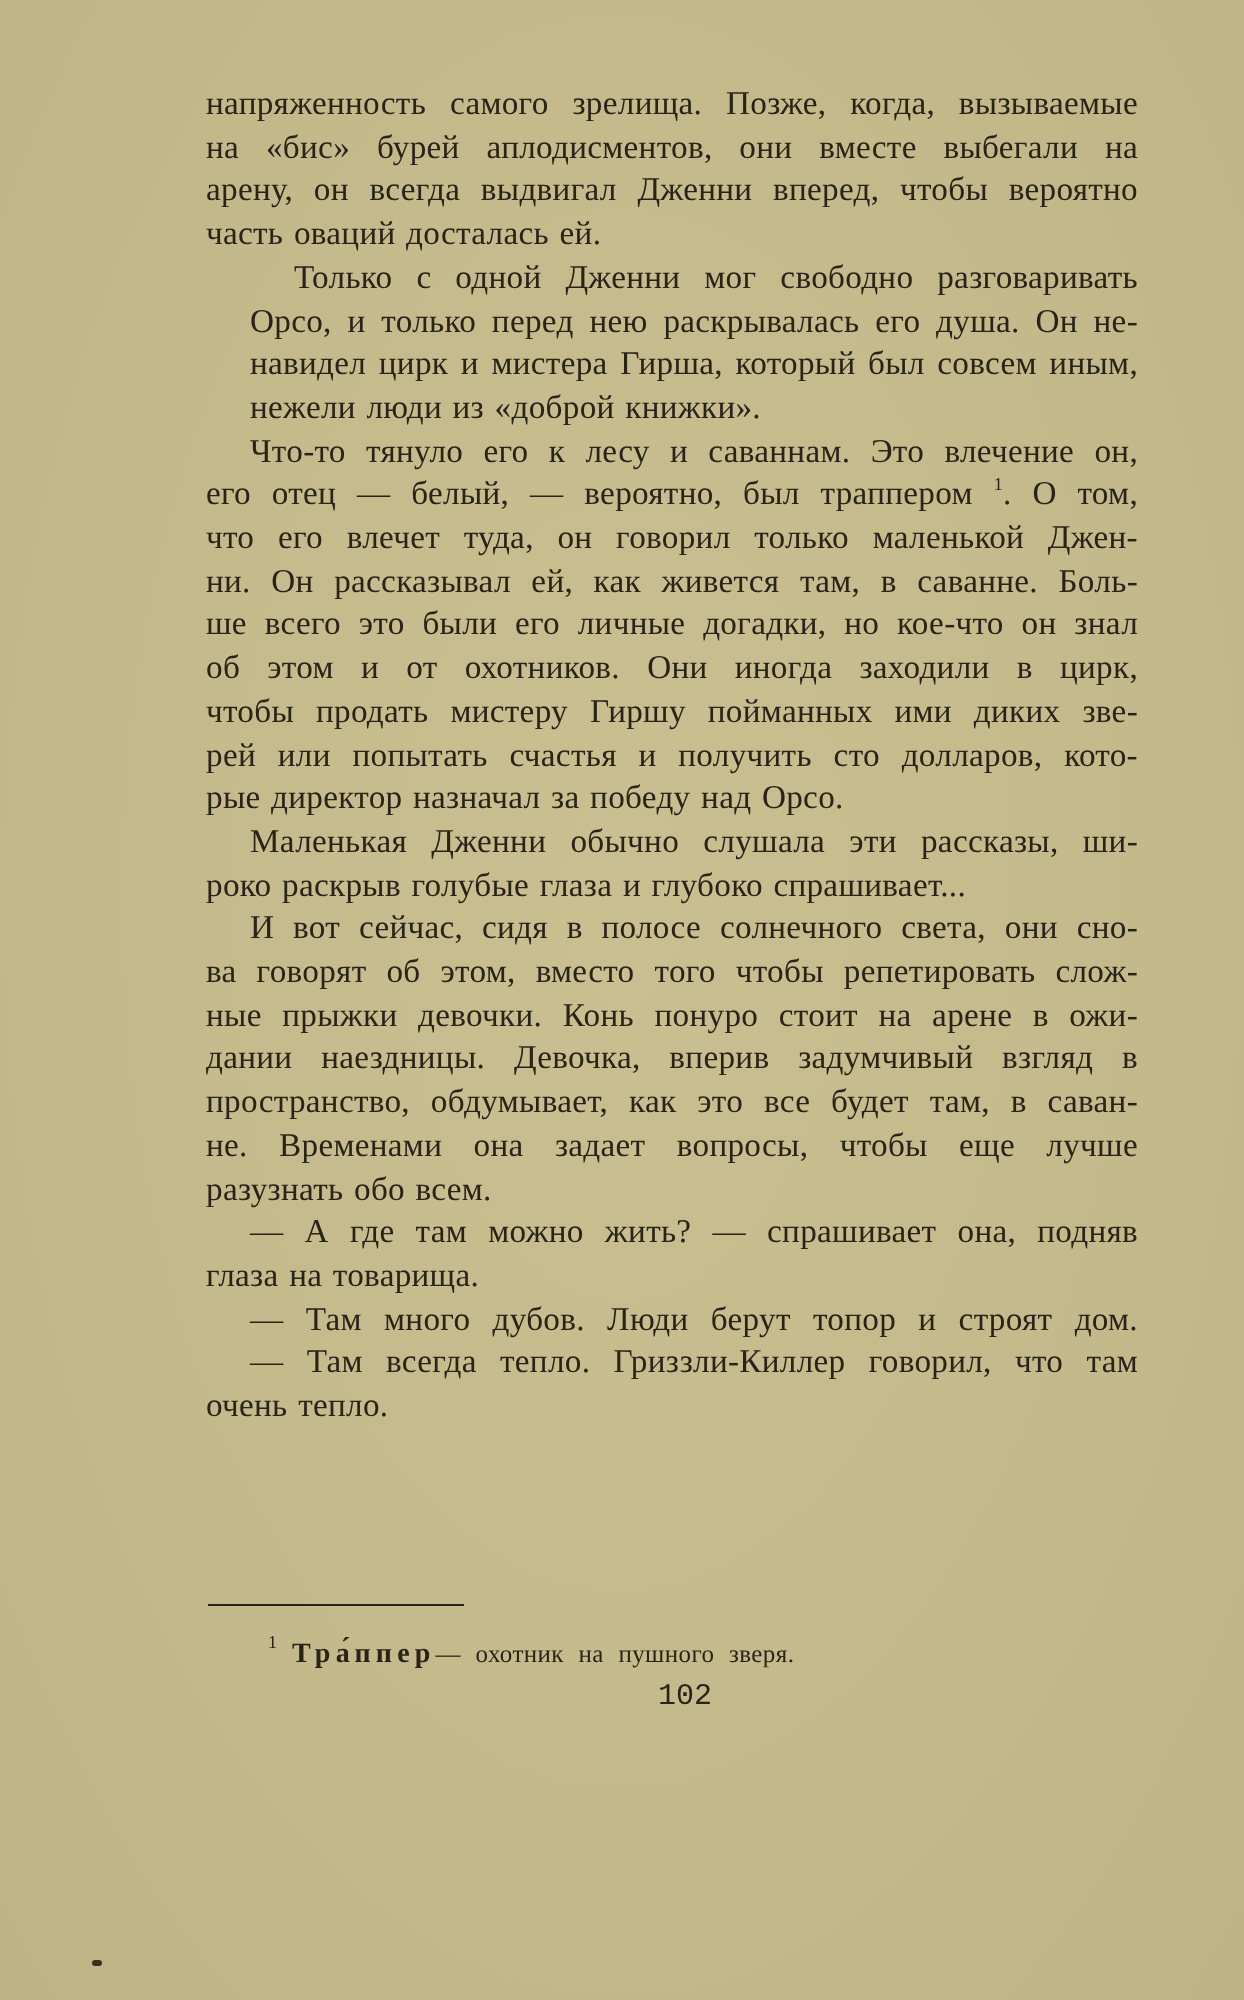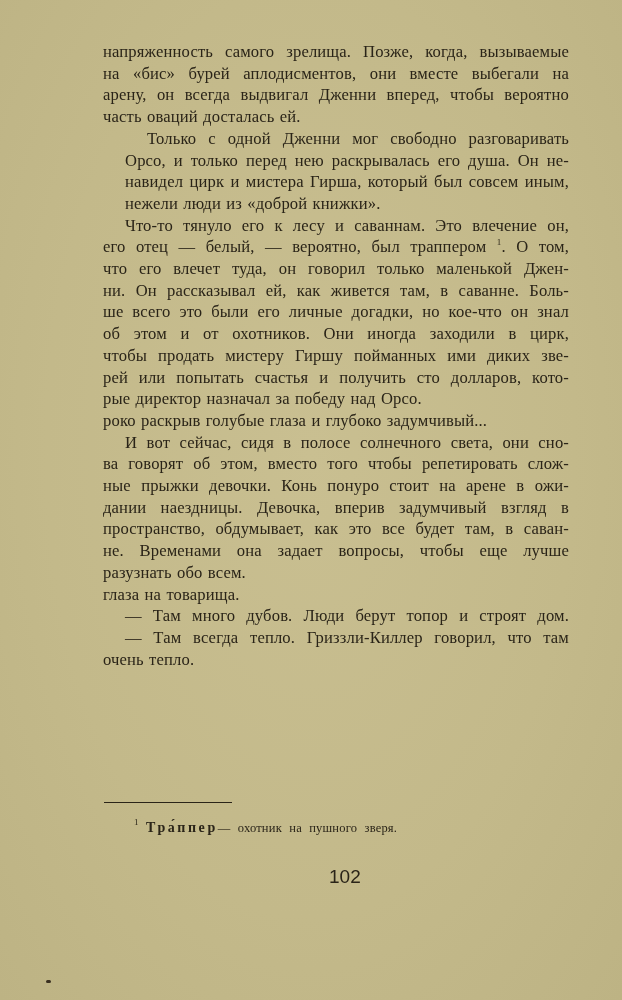--- a/index.html
+++ b/index.html
@@ -32,23 +32,23 @@
   .rule {
     position: absolute; left: 104px; top: 802px; width: 128px; height: 0;
     border-top: 1.5px solid #2a2418;
   }
   .footnote {
     position: absolute; left: 134px; top: 820px;
     font-size: 12.5px; letter-spacing: 0.2px; word-spacing: 4px;
   }
   .footnote .spaced { letter-spacing: 2.6px; font-size: 14px; font-weight: bold; }
   .page-number {
-    position: absolute; left: 329px; top: 866px;
-    font-family: Liberation Sans, sans-serif;
-    font-size: 19px;
+    position: absolute; left: 329px; top: 840px;
+    font-family: Liberation Mono, monospace;
+    font-size: 15px;
   }
   .speck { position: absolute; left: 46px; top: 980px; width: 5px; height: 3px; background: #3a3020; border-radius: 2px; }
 </style>
 </head>
 <body>
 
 <div class="page">
   <div class="text">
 
     <p class="para">
@@ -71,34 +71,36 @@
       <span class="line">что его влечет туда, он говорил только маленькой Джен-</span>
       <span class="line">ни. Он рассказывал ей, как живется там, в саванне. Боль-</span>
       <span class="line">ше всего это были его личные догадки, но кое-что он знал</span>
       <span class="line">об этом и от охотников. Они иногда заходили в цирк,</span>
       <span class="line">чтобы продать мистеру Гиршу пойманных ими диких зве-</span>
       <span class="line">рей или попытать счастья и получить сто долларов, кото-</span>
       <span class="line last">рые директор назначал за победу над Орсо.</span>
     </p>
 
     <p class="para">
-      <span class="line last">роко раскрыв голубые глаза и глубоко задумчивый...</span>
+      <span class="line" style="padding-left:22px">Маленькая Дженни обычно слушала эти рассказы, ши-</span>
+      <span class="line last">роко раскрыв голубые глаза и глубоко спрашивает...</span>
     </p>
 
     <p class="para">
       <span class="line" style="padding-left:22px">И вот сейчас, сидя в полосе солнечного света, они сно-</span>
       <span class="line">ва говорят об этом, вместо того чтобы репетировать слож-</span>
       <span class="line">ные прыжки девочки. Конь понуро стоит на арене в ожи-</span>
       <span class="line">дании наездницы. Девочка, вперив задумчивый взгляд в</span>
       <span class="line">пространство, обдумывает, как это все будет там, в саван-</span>
       <span class="line">не. Временами она задает вопросы, чтобы еще лучше</span>
       <span class="line last">разузнать обо всем.</span>
     </p>
 
     <p>
+      <span class="line" style="padding-left:22px">— А где там можно жить? — спрашивает она, подняв</span>
       <span class="line last">глаза на товарища.</span>
     </p>
 
     <p>
       <span class="line" style="padding-left:22px">— Там много дубов. Люди берут топор и строят дом.</span>
     </p>
 
 
     <p>
       <span class="line" style="padding-left:22px">— Там всегда тепло. Гриззли-Киллер говорил, что там</span>

